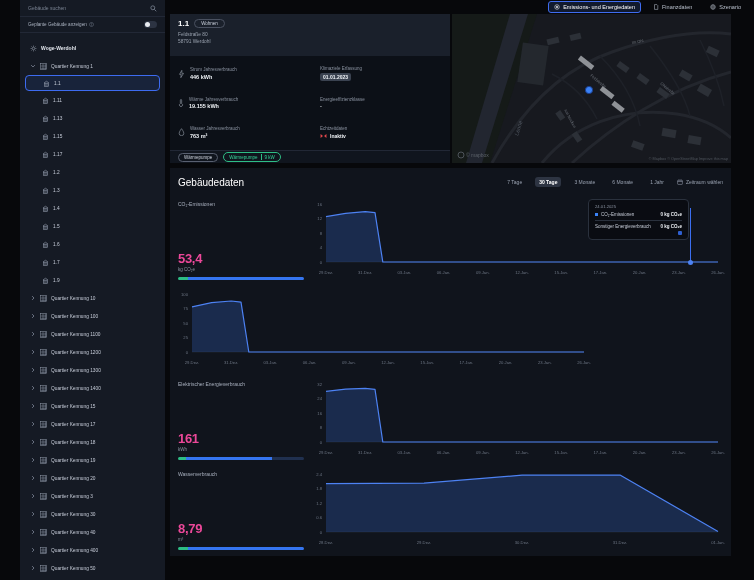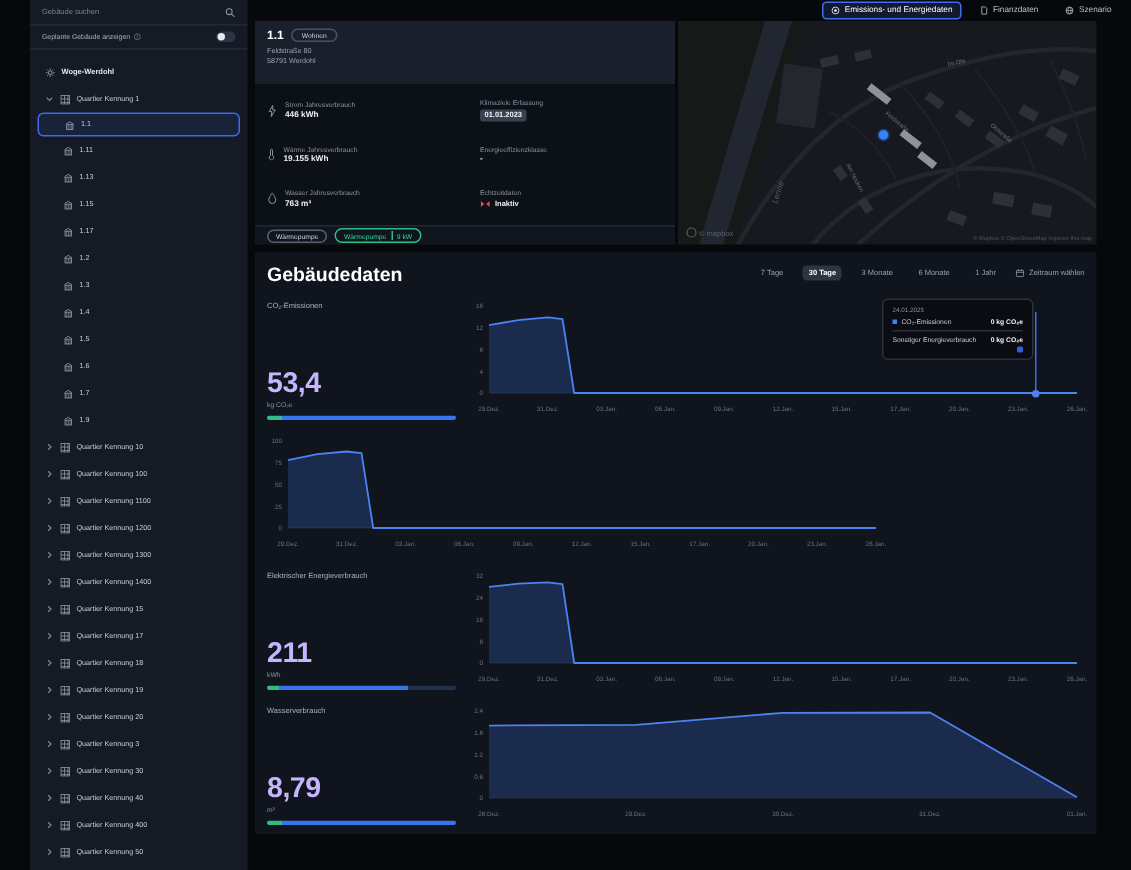--- a/index.html
+++ b/index.html
@@ -47,31 +47,31 @@
   .tag { display:flex; align-items:center; gap:3px; border:1px solid #596070; color:#ccd2dc; border-radius:7px; padding:1px 5px; font-size:4.5px; }
   .tag.green { border-color:#2ebd85; color:#35d69a; }
   .tag .sep { width:1px; height:6px; background:#2ebd85; }
 
   
   .map { position:absolute; left:452px; top:14px; width:279px; height:149px; background:#17191f; overflow:hidden; cursor:grab; }
 
   
   .panel { position:absolute; left:170px; top:168px; width:561px; height:388px; background:#10141c; }
   .p-head { height:28px; display:flex; align-items:center; padding:0 8px; }
-  .p-title { font-size:13px; font-weight:bold; color:#fff; }
+  .p-title { font-size:10px; font-weight:normal; color:#fff; }
   .ranges { margin-left:auto; display:flex; align-items:center; gap:9px; font-size:5px; color:#98a1b0; }
   .range-list { display:flex; align-items:center; gap:9px; }
   .range { cursor:pointer; padding:2px 4px; border-radius:3px; }
   .range.active { background:#2d3442; color:#fff; font-weight:bold; }
   .range-custom { display:flex; align-items:center; gap:3px; cursor:pointer; }
 
   .chart-row { height:90px; display:flex; }
   .c-left { width:134px; padding:5px 0 6px 8px; display:flex; flex-direction:column; }
   .c-label { font-size:5px; color:#aab2c0; }
-  .c-value { margin-top:auto; font-size:19px; font-weight:bold; color:#c4b5fd; letter-spacing:-0.3px; line-height:1; }
+  .c-value { margin-top:auto; font-size:13px; font-weight:bold; color:#ec4899; letter-spacing:-0.3px; line-height:1; }
   .c-unit { font-size:4.5px; color:#8b93a1; margin:1.5px 0 5px; }
   .c-bar { height:3.5px; border-radius:2px; display:flex; overflow:hidden; width:126px; }
   .c-bar span { height:100%; }
   .c-plot { flex:1; position:relative; padding-right:6px; }
   svg.plot { width:421px; height:88px; display:block; }
 
   
   .tooltip { position:absolute; left:284px; top:3px; width:101px; background:rgba(10,13,18,0.96); border:1px solid #2a313d; border-radius:4px; padding:4px 6px; font-size:4.5px; color:#c7cdd8; z-index:3; }
   .tt-date { color:#8b93a1; margin-bottom:3px; font-size:4.2px; }
   .tt-row { display:flex; align-items:center; gap:3px; margin:2px 0; }
@@ -868,21 +868,21 @@
           <text x="414" y="78" text-anchor="middle" fill="#6b7482" font-size="4.2">26.Jan.</text>
           <path d="M22.0,20.8L41.6,16.7L61.2,15.0L71.0,16.1L78.8,66.0L414.0,66.0L414,66L22,66Z" fill="rgba(47,86,168,0.35)"></path>
           <path d="M22.0,20.8L41.6,16.7L61.2,15.0L71.0,16.1L78.8,66.0L414.0,66.0" fill="none" stroke="#4d82f3" stroke-width="1.2" stroke-linejoin="round"></path>
         </svg>
       </div>
   </div>
 
   <div class="chart-row">
     <div class="c-left">
       <div class="c-label">Elektrischer Energieverbrauch</div>
-      <div class="c-value">211</div>
+      <div class="c-value">161</div>
       <div class="c-unit">kWh</div>
       <div class="c-bar">
           <span style="flex: 0 0 6%; background: rgb(46, 189, 133);"></span>
           <span style="flex: 0 0 69%; background: rgb(53, 117, 240);"></span>
           <span style="flex: 0 0 25%; background: rgb(32, 48, 79);"></span>
         </div>
     </div>
     <div class="c-plot">
         <svg class="plot" viewBox="0 0 421 88">
           <line x1="22" y1="66" x2="414" y2="66" stroke="#272d38" stroke-width="0.6"></line>

